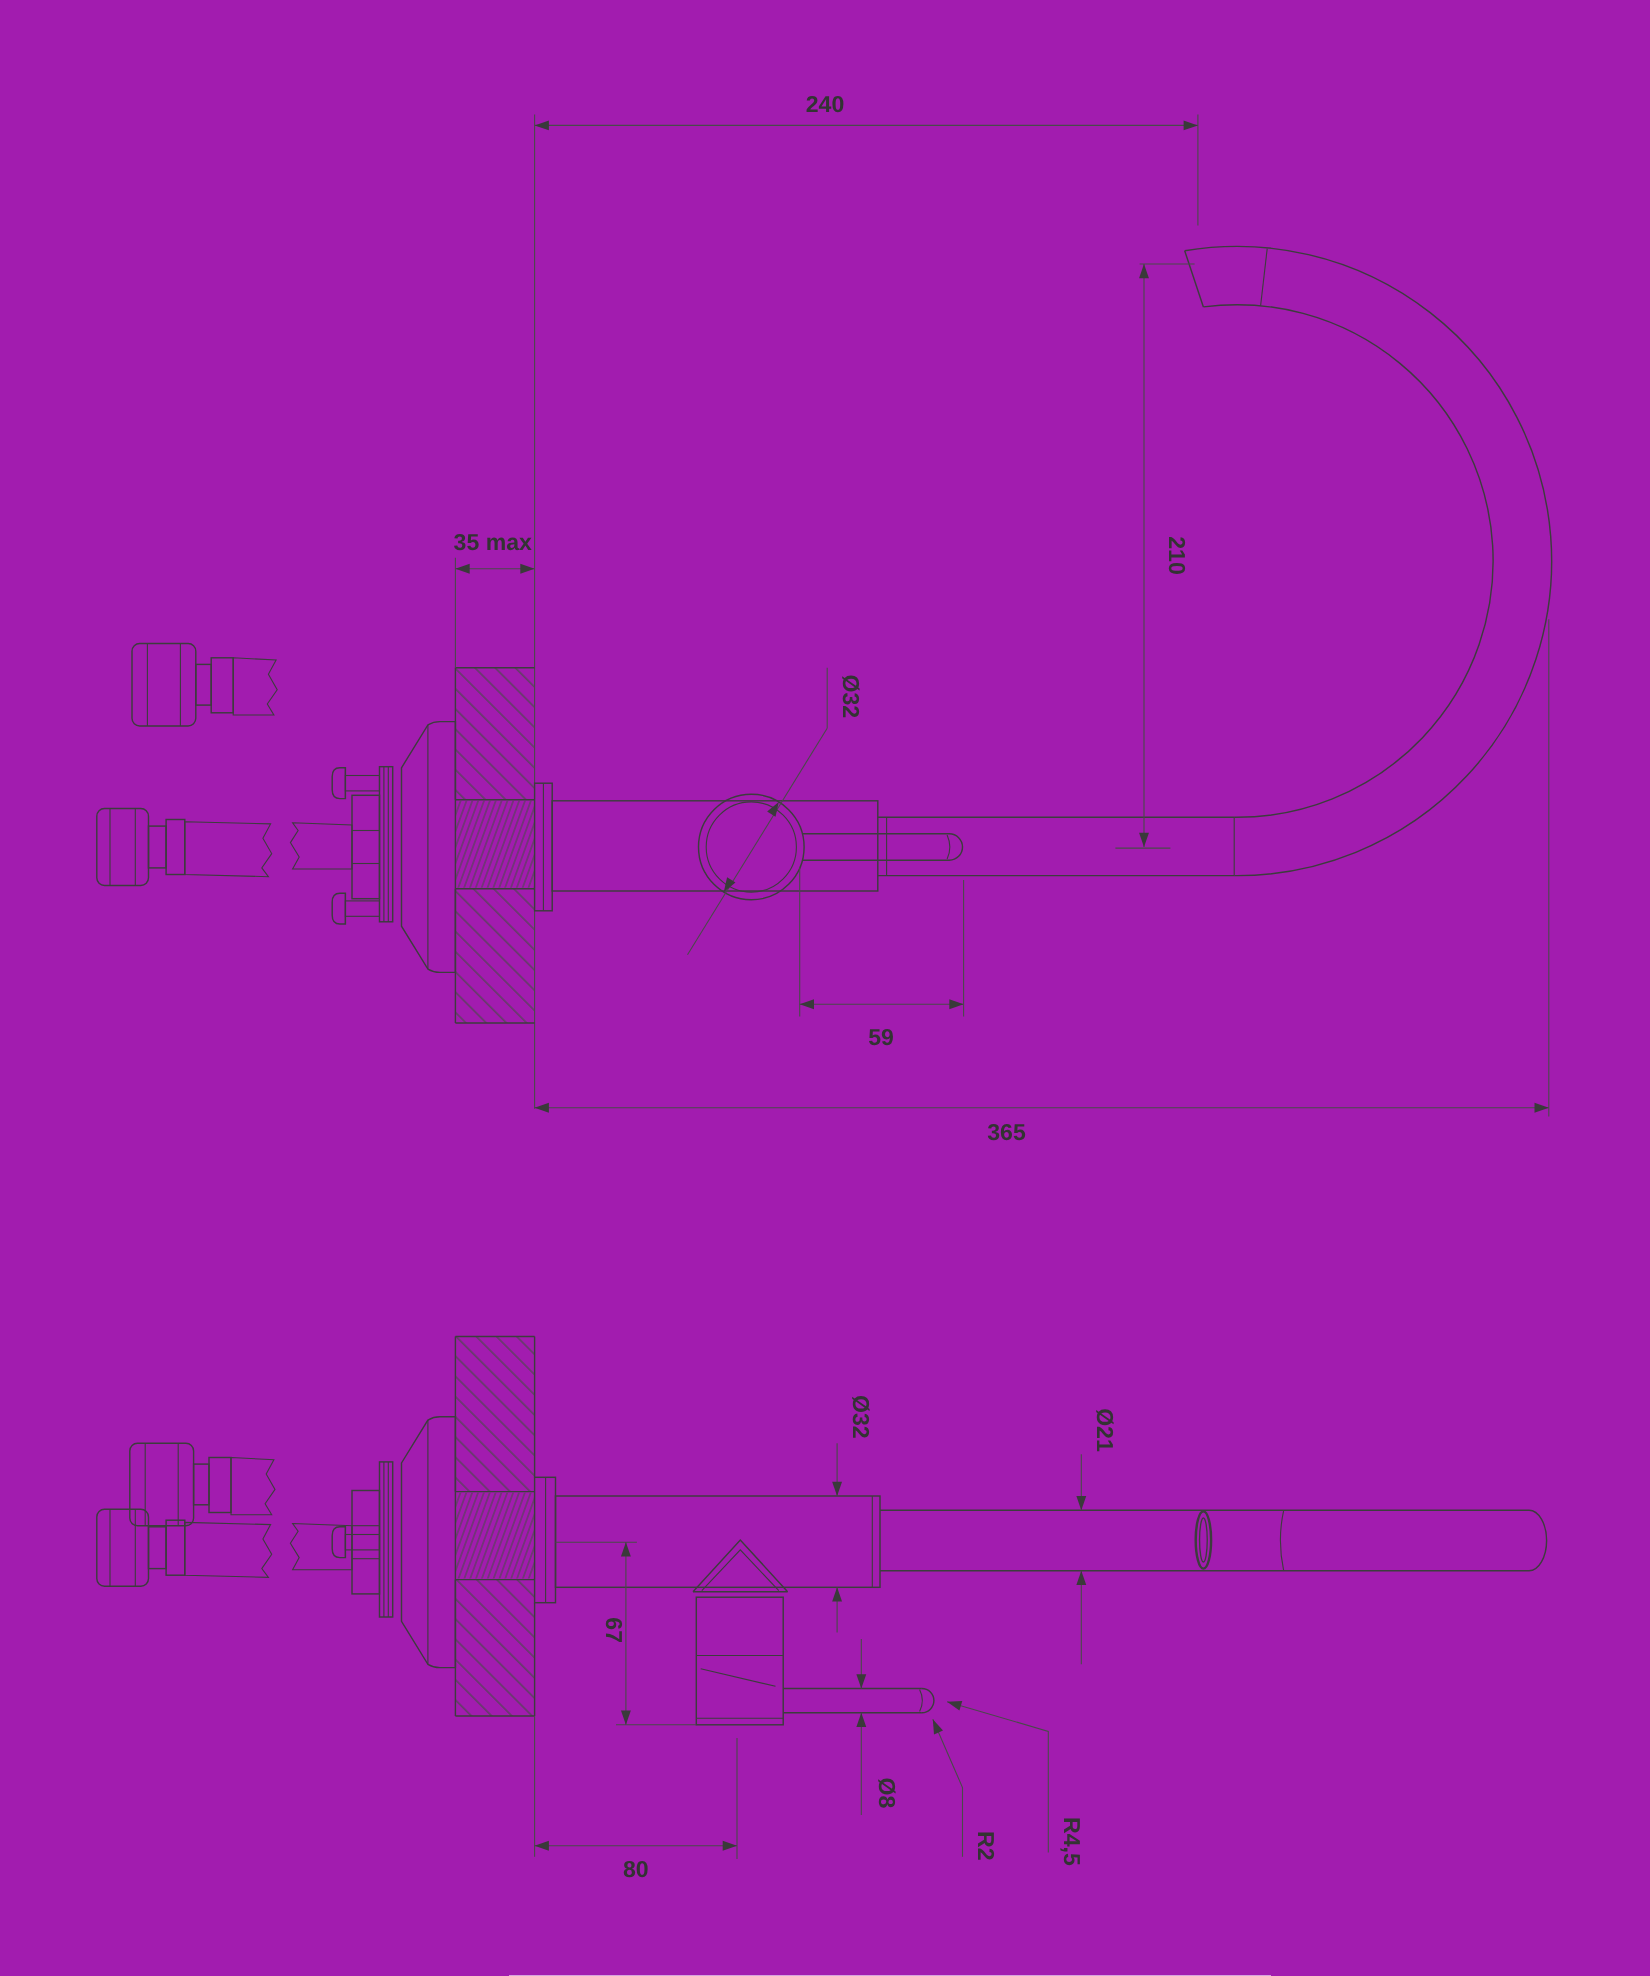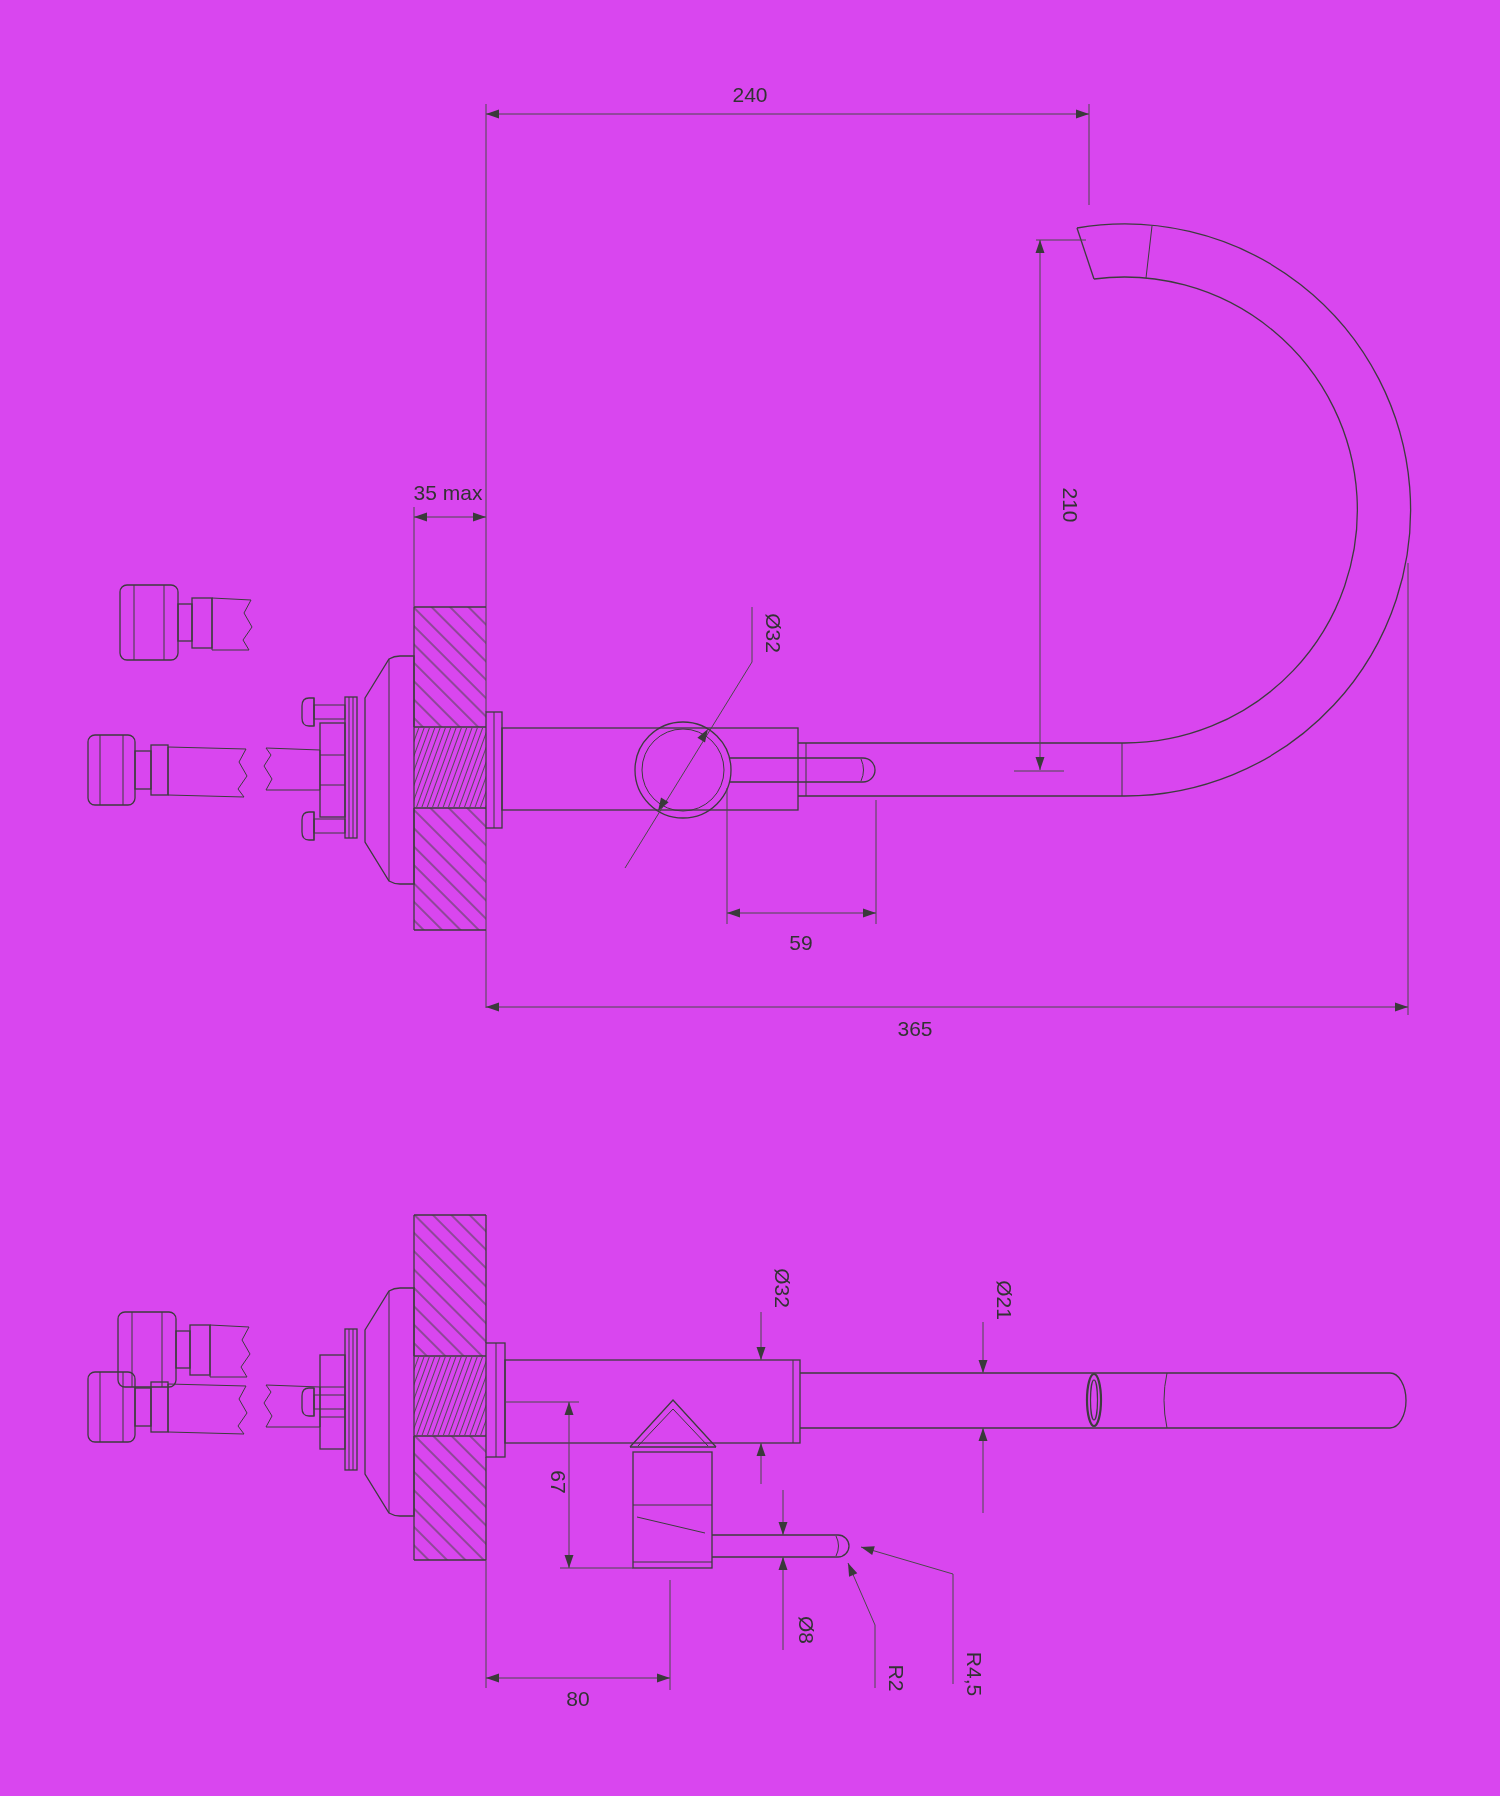--- a/index.html
+++ b/index.html
@@ -1,16 +1,16 @@
 <!DOCTYPE html>
 <html><head>
 <meta charset="utf-8">
 <style>
   html,body{margin:0;padding:0;background:#ffffff;}
-  .sheet{width:1500px;height:1796px;background:#d946ef;position:relative;overflow:hidden;}
+  .sheet{width:1500px;height:1796px;background:#a21caf;position:relative;overflow:hidden;font-weight:bold;}
   svg{display:block;}
   text{font-family:"Liberation Sans", sans-serif;font-size:21px;fill:#333333;}
   .obj{stroke:#3d3d3d;stroke-width:1.3;fill:none;}
   .thin{stroke:#3d3d3d;stroke-width:1;fill:none;}
   .dim{stroke:#4a4a4a;stroke-width:1;fill:none;}
   .arrow{fill:#3a3a3a;stroke:none;}
 </style>
 </head>
 <body>
 

